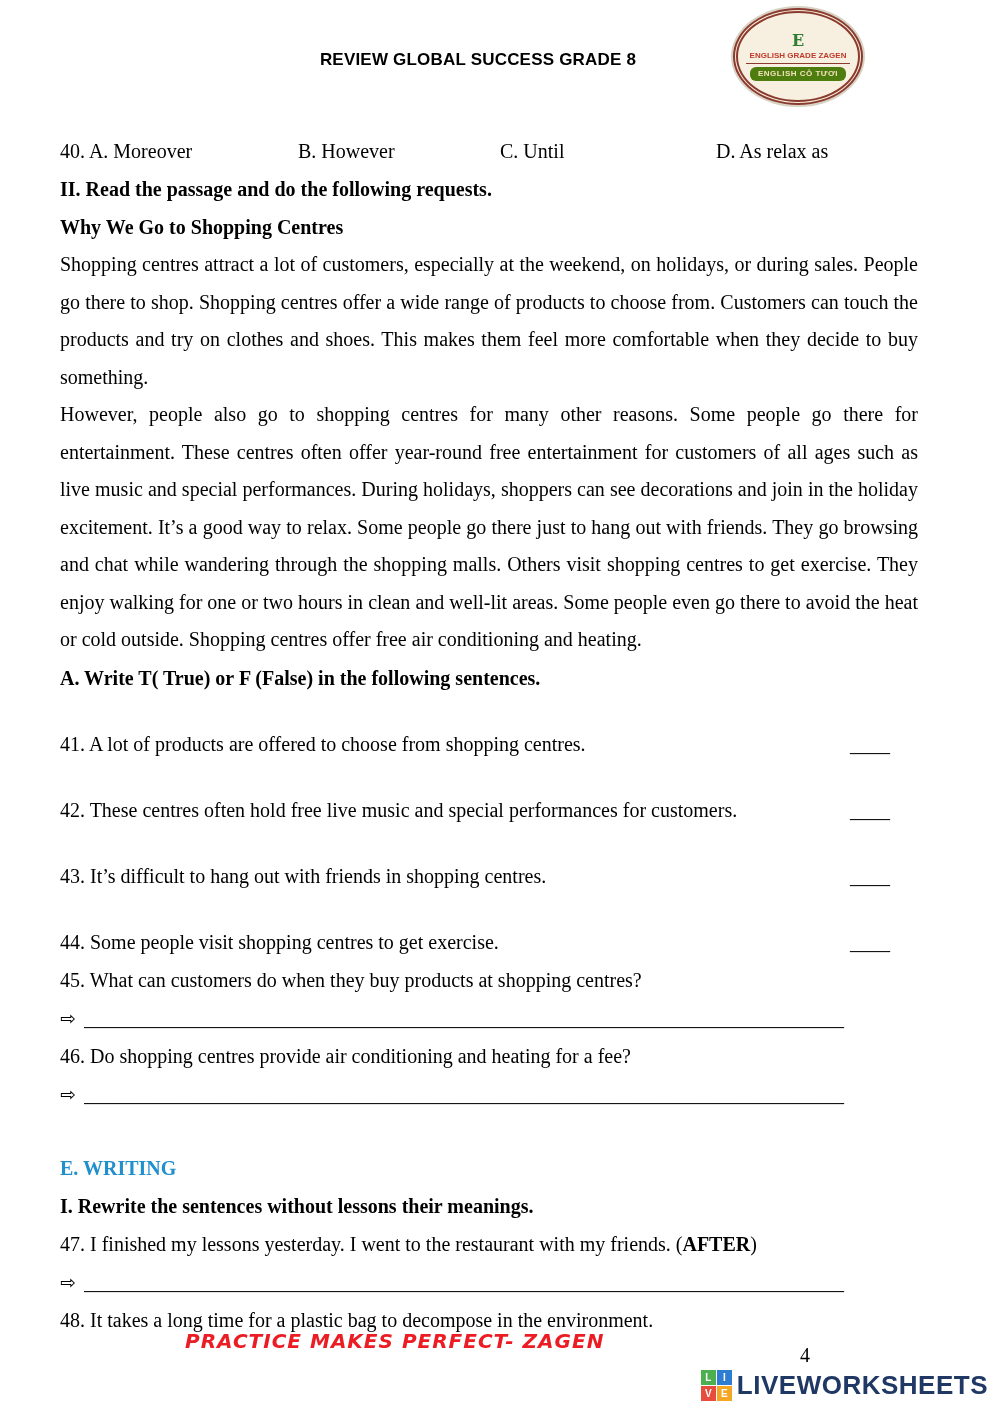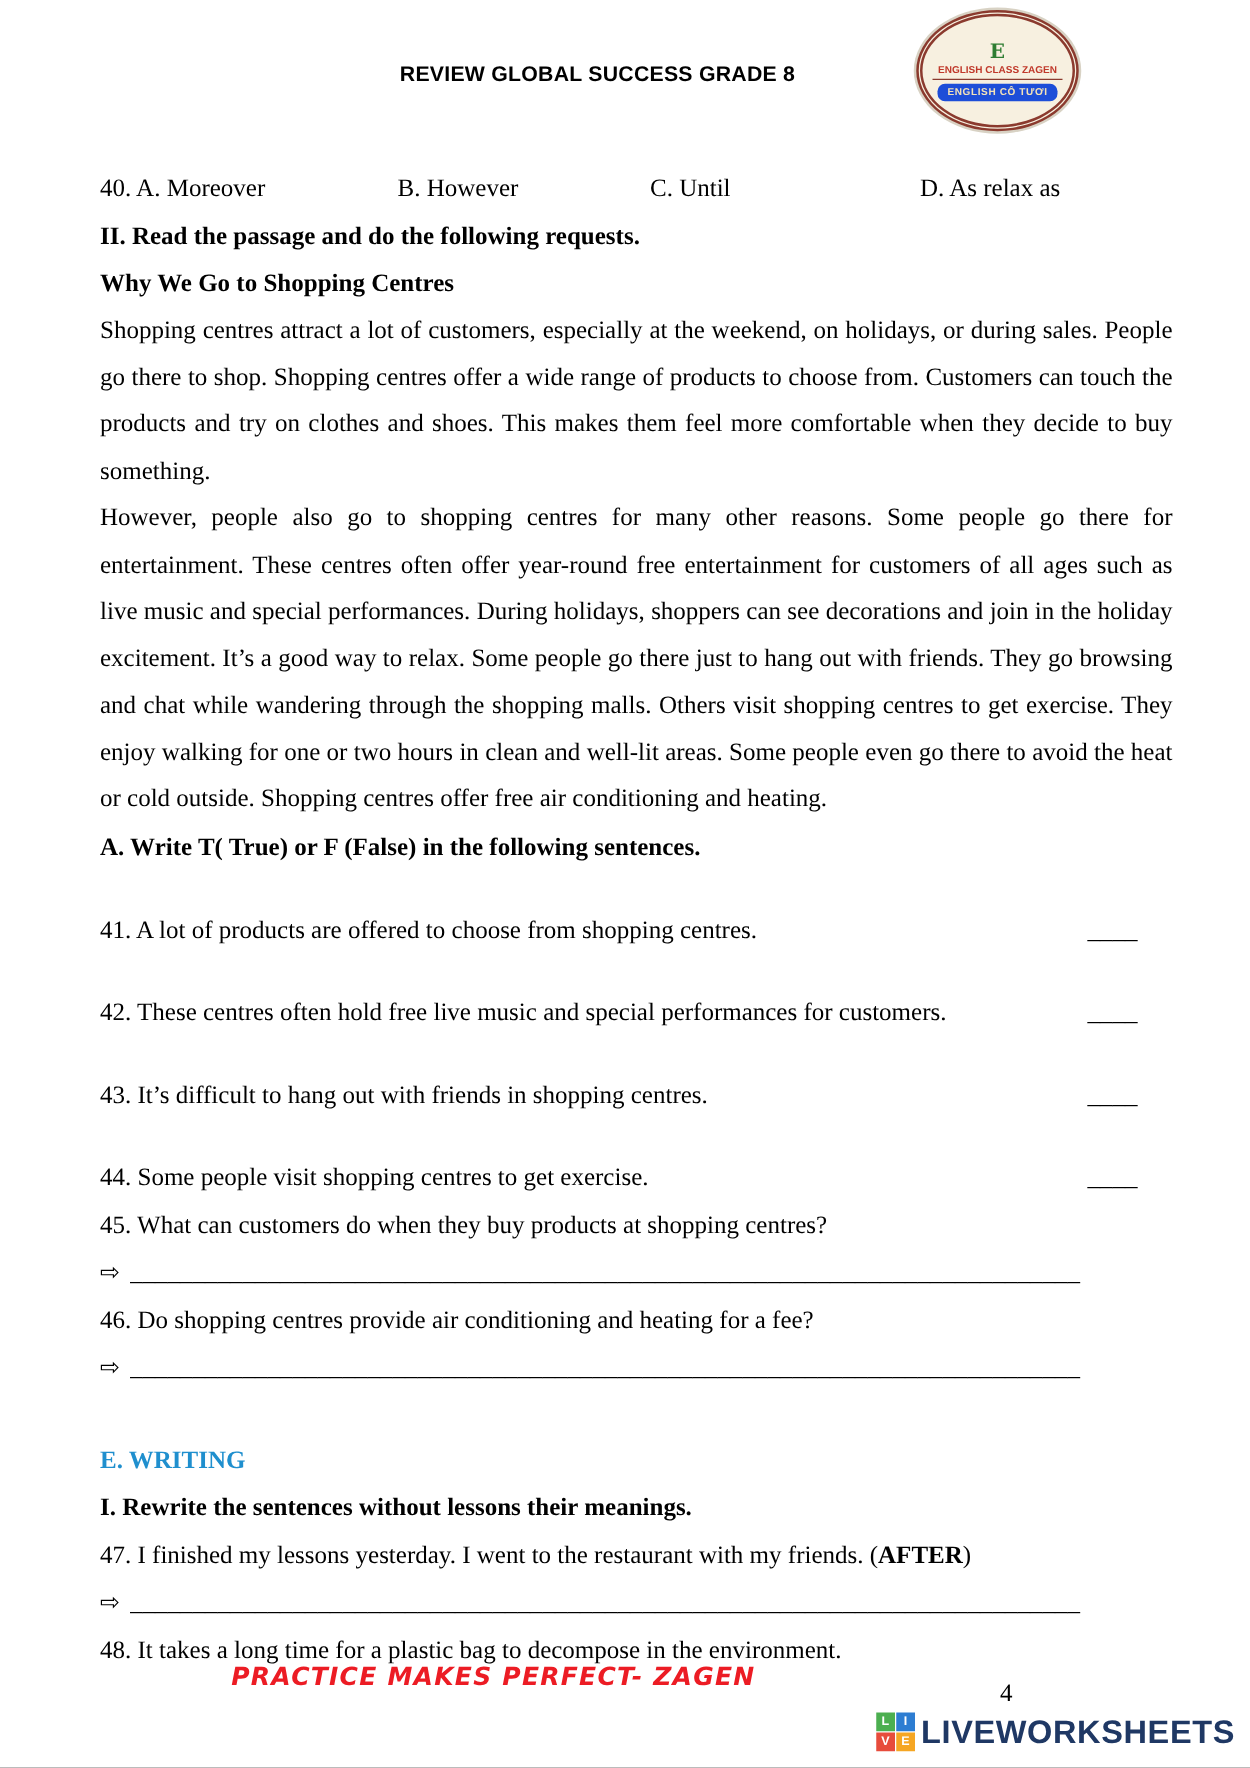--- a/index.html
+++ b/index.html
@@ -37,28 +37,28 @@
   }
   .logo-line1 {
     margin-top:2px;
     font-family:"Liberation Sans", sans-serif;
     color:#c0392b; font-weight:bold; font-size:8px; line-height:10px;
     border-bottom:1px solid #8b3a2e; padding:0 4px 2px 4px;
   }
   .logo-line2 {
     margin-top:3px;
     font-family:"Liberation Sans", sans-serif;
-    background:#1d4ed8; color:#f3e2b8;
+    background:#4d7c0f; color:#f3e2b8;
     font-weight:bold; font-size:8px; line-height:12px;
     padding:1px 8px; border-radius:6px; letter-spacing:0.5px;
   }
 
   
   .content {
-    position:absolute; top:132px; left:80px; width:858px;
+    position:absolute; top:132px; left:60px; width:858px;
     font-size:20px;
   }
   .line { line-height:38px; white-space:nowrap; }
   .bold { font-weight:bold; }
   .center { text-align:left; }
   .para { line-height:37.5px; text-align:justify; }
 
   .q40-row {
     display:grid;
     grid-template-columns:238px 202px 216px auto;
@@ -119,21 +119,21 @@
 </style>
 </head>
 <body>
 
 <div class="page">
 
   <div class="header-title">REVIEW GLOBAL SUCCESS GRADE 8</div>
 
   <div class="logo">
     <div class="logo-monogram">E</div>
-    <div class="logo-line1">ENGLISH CLASS ZAGEN</div>
+    <div class="logo-line1">ENGLISH GRADE ZAGEN</div>
     <div class="logo-line2">ENGLISH CÔ TƯƠI</div>
   </div>
 
   <div class="content">
 
     <div class="q40-row">
       <span>40. A. Moreover</span>
       <span>B. However</span>
       <span>C. Until</span>
       <span>D. As relax as</span>

